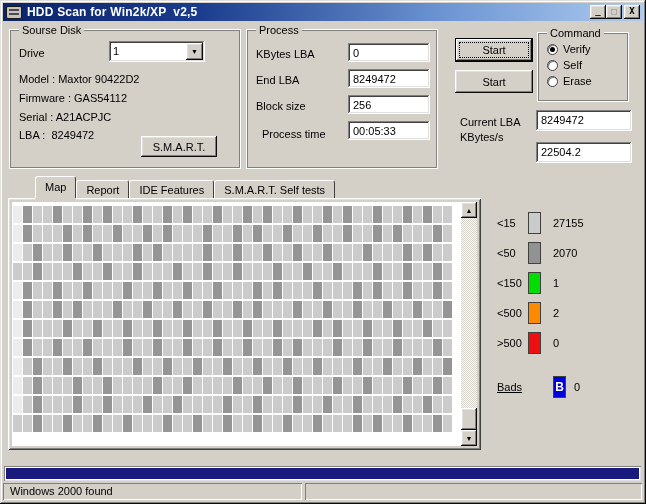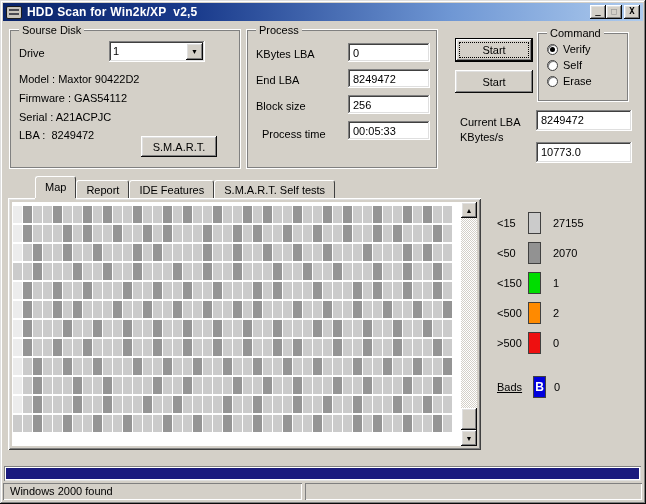--- a/index.html
+++ b/index.html
@@ -102,21 +102,21 @@
   }
 
   
   #legend { position: absolute; left: 497px; top: 212px; width: 140px; }
   .legend-item { display: flex; align-items: center; height: 22px; margin-bottom: 8px; }
   .legend-label { width: 31px; }
   .swatch { width: 13px; height: 22px; border: 1px solid #404040; margin-right: 12px; }
   .legend-count { white-space: pre; }
   #bads-row { margin-top: 22px; }
   #bads-row .swatch { color: #fff; font-weight: bold; font-size: 12px; text-align: center; line-height: 20px; margin-right: 8px; }
-  #bads-row .legend-label { width: 36px; text-decoration: underline; }
+  #bads-row .legend-label { width: 56px; text-decoration: underline; }
 
   
   #progress {
     position: absolute; left: 4px; top: 466px; width: 637px; height: 15px; background: #fff;
     box-shadow: inset 1px 1px #808080, inset -1px -1px #dfdfdf; padding: 2px;
   }
   #progress-fill { width: 100%; height: 100%; }
   .status-panel {
     position: absolute; top: 483px; height: 17px; background: #d4d0c8;
     box-shadow: inset 1px 1px #808080, inset -1px -1px #fff; padding: 2px 0 0 7px;
@@ -180,21 +180,21 @@
     </div>
     <div class="radio-row" style="top:41px;">
       <span class="radio"></span>
       <span>Erase</span>
     </div>
   </div>
 
   <div class="lbl" style="left:460px; top:116px;">Current LBA</div>
   <div class="sunken edit" style="left:536px; top:110px; width:96px; height:21px;">8249472</div>
   <div class="lbl" style="left:460px; top:131px;">KBytes/s</div>
-  <div class="sunken edit" style="left:536px; top:142px; width:96px; height:21px;">10773.0</div>
+  <div class="sunken edit" style="left:536px; top:142px; width:96px; height:21px;">22504.2</div>
 
   <div id="tabstrip">
     <div class="tab active">Map</div>
     <div class="tab">Report</div>
     <div class="tab">IDE Features</div>
     <div class="tab">S.M.A.R.T. Self tests</div>
   </div>
 
   <div id="tabpanel">
     <div id="map-frame" class="sunken">

